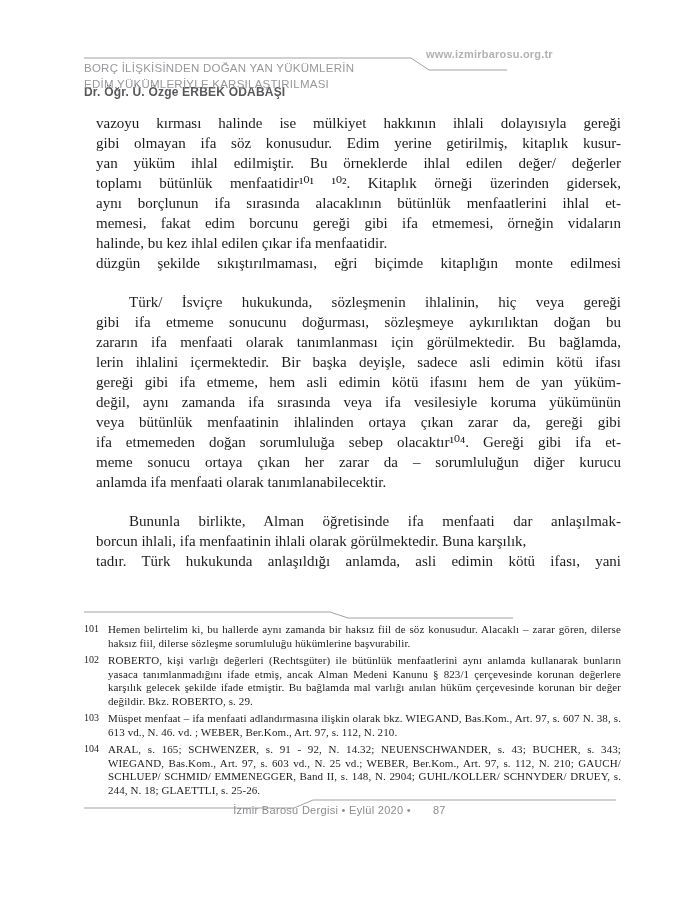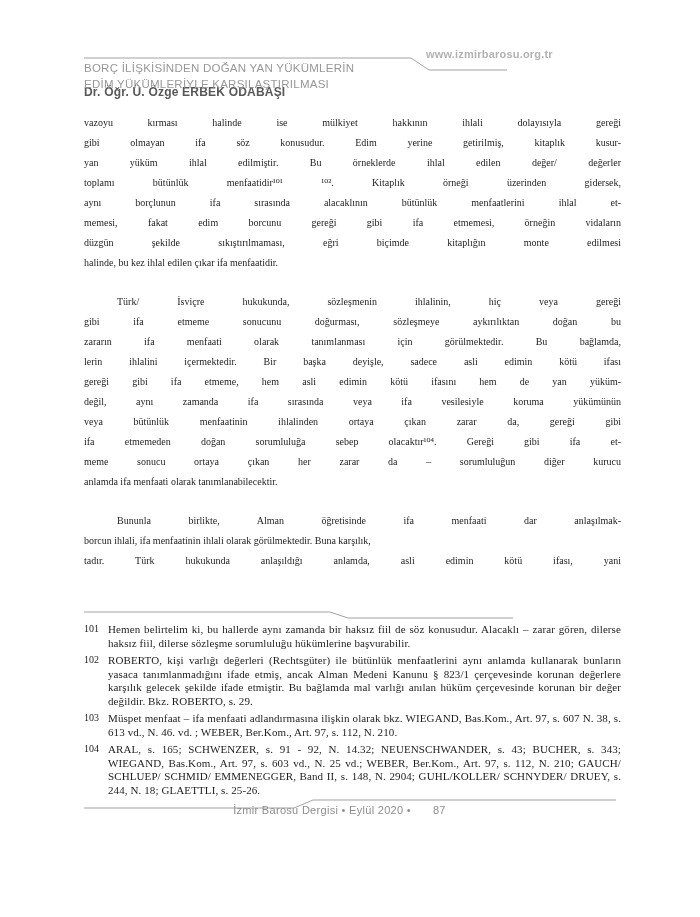--- a/index.html
+++ b/index.html
@@ -41,23 +41,24 @@
     color: var(--title-text, #98989b);
     white-space: nowrap;
   }
   
   .article-body {
     position: absolute; left: 84px; top: 113px; width: 537px;
   }
   .para { margin: 0; }
   .para + .para { margin-top: 19px; }
   .bodyline {
-    font-size: 10px; line-height: 20px;
+    font-size: 15px; line-height: 20px;
     text-align: justify; text-align-last: justify;
     white-space: normal;
+    margin-left: 12px;
   }
   .bodyline.lastline { text-align-last: left; }
   .para.indent .bodyline.firstline { text-indent: 33px; }
   
   .fn-separator { left: 84px; top: 607px; }
   .footnotes { position: absolute; left: 84px; top: 623px; width: 537px; }
   .footnote { display: flex; margin-bottom: 4px; }
   .fn-num {
     flex: none; width: 24px;
     font-size: 10px; line-height: 13.5px;
@@ -101,22 +102,22 @@
   </div>
 
   <main class="article-body" id="article-body">
       <div class="para">
         <div class="bodyline firstline">vazoyu kırması halinde ise mülkiyet hakkının ihlali dolayısıyla gereği</div>
         <div class="bodyline">gibi olmayan ifa söz konusudur. Edim yerine getirilmiş, kitaplık kusur-</div>
         <div class="bodyline">yan yüküm ihlal edilmiştir. Bu örneklerde ihlal edilen değer/ değerler</div>
         <div class="bodyline">toplamı bütünlük menfaatidir¹⁰¹ ¹⁰². Kitaplık örneği üzerinden gidersek,</div>
         <div class="bodyline">aynı borçlunun ifa sırasında alacaklının bütünlük menfaatlerini ihlal et-</div>
         <div class="bodyline">memesi, fakat edim borcunu gereği gibi ifa etmemesi, örneğin vidaların</div>
+        <div class="bodyline lastline">halinde, bu kez ihlal edilen çıkar ifa menfaatidir.</div>
         <div class="bodyline">düzgün şekilde sıkıştırılmaması, eğri biçimde kitaplığın monte edilmesi</div>
-        <div class="bodyline lastline">halinde, bu kez ihlal edilen çıkar ifa menfaatidir.</div>
       </div>
       <div class="para indent">
         <div class="bodyline firstline">Türk/ İsviçre hukukunda, sözleşmenin ihlalinin, hiç veya gereği</div>
         <div class="bodyline">gibi ifa etmeme sonucunu doğurması, sözleşmeye aykırılıktan doğan bu</div>
         <div class="bodyline">zararın ifa menfaati olarak tanımlanması için görülmektedir. Bu bağlamda,</div>
         <div class="bodyline">lerin ihlalini içermektedir. Bir başka deyişle, sadece asli edimin kötü ifası</div>
         <div class="bodyline">gereği gibi ifa etmeme, hem asli edimin kötü ifasını hem de yan yüküm-</div>
         <div class="bodyline">değil, aynı zamanda ifa sırasında veya ifa vesilesiyle koruma yükümünün</div>
         <div class="bodyline">veya bütünlük menfaatinin ihlalinden ortaya çıkan zarar da, gereği gibi</div>
         <div class="bodyline">ifa etmemeden doğan sorumluluğa sebep olacaktır¹⁰⁴. Gereği gibi ifa et-</div>

